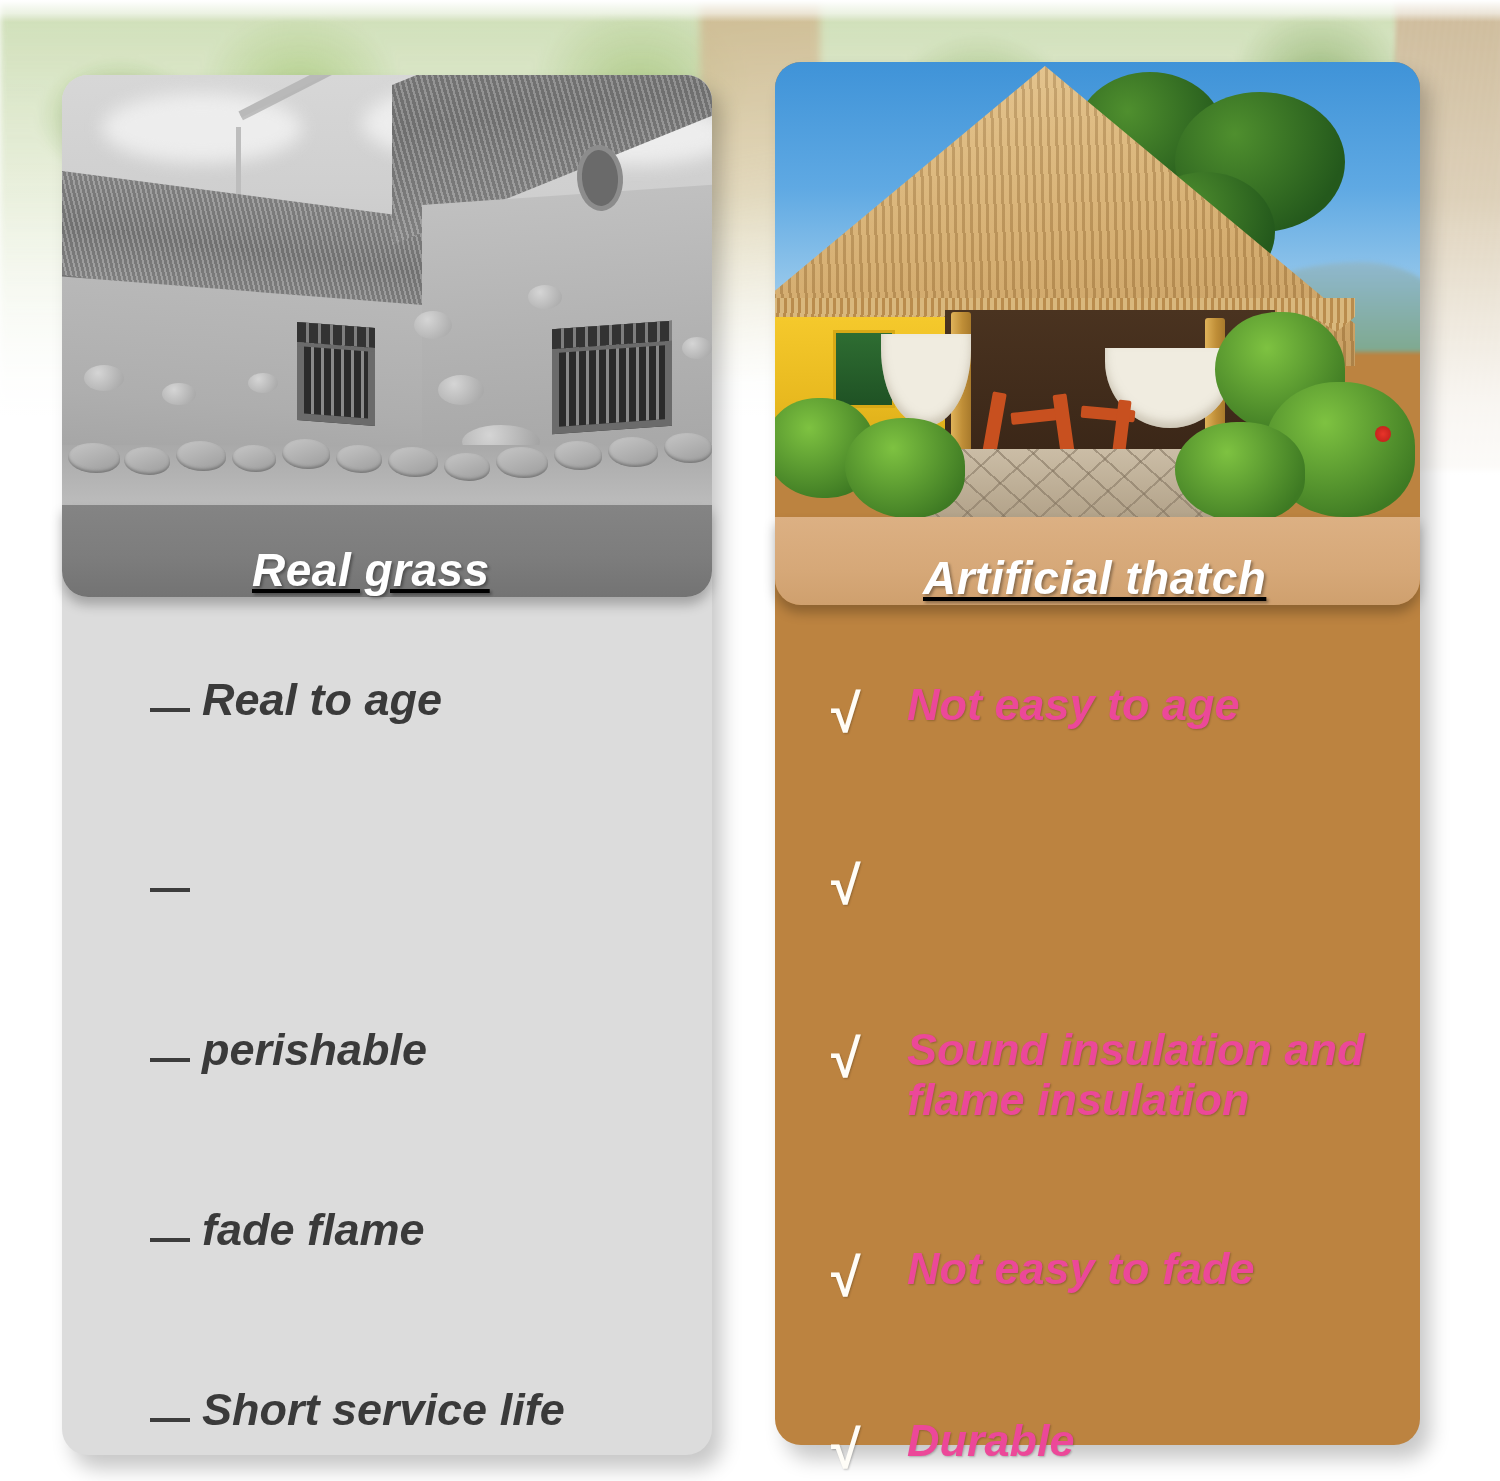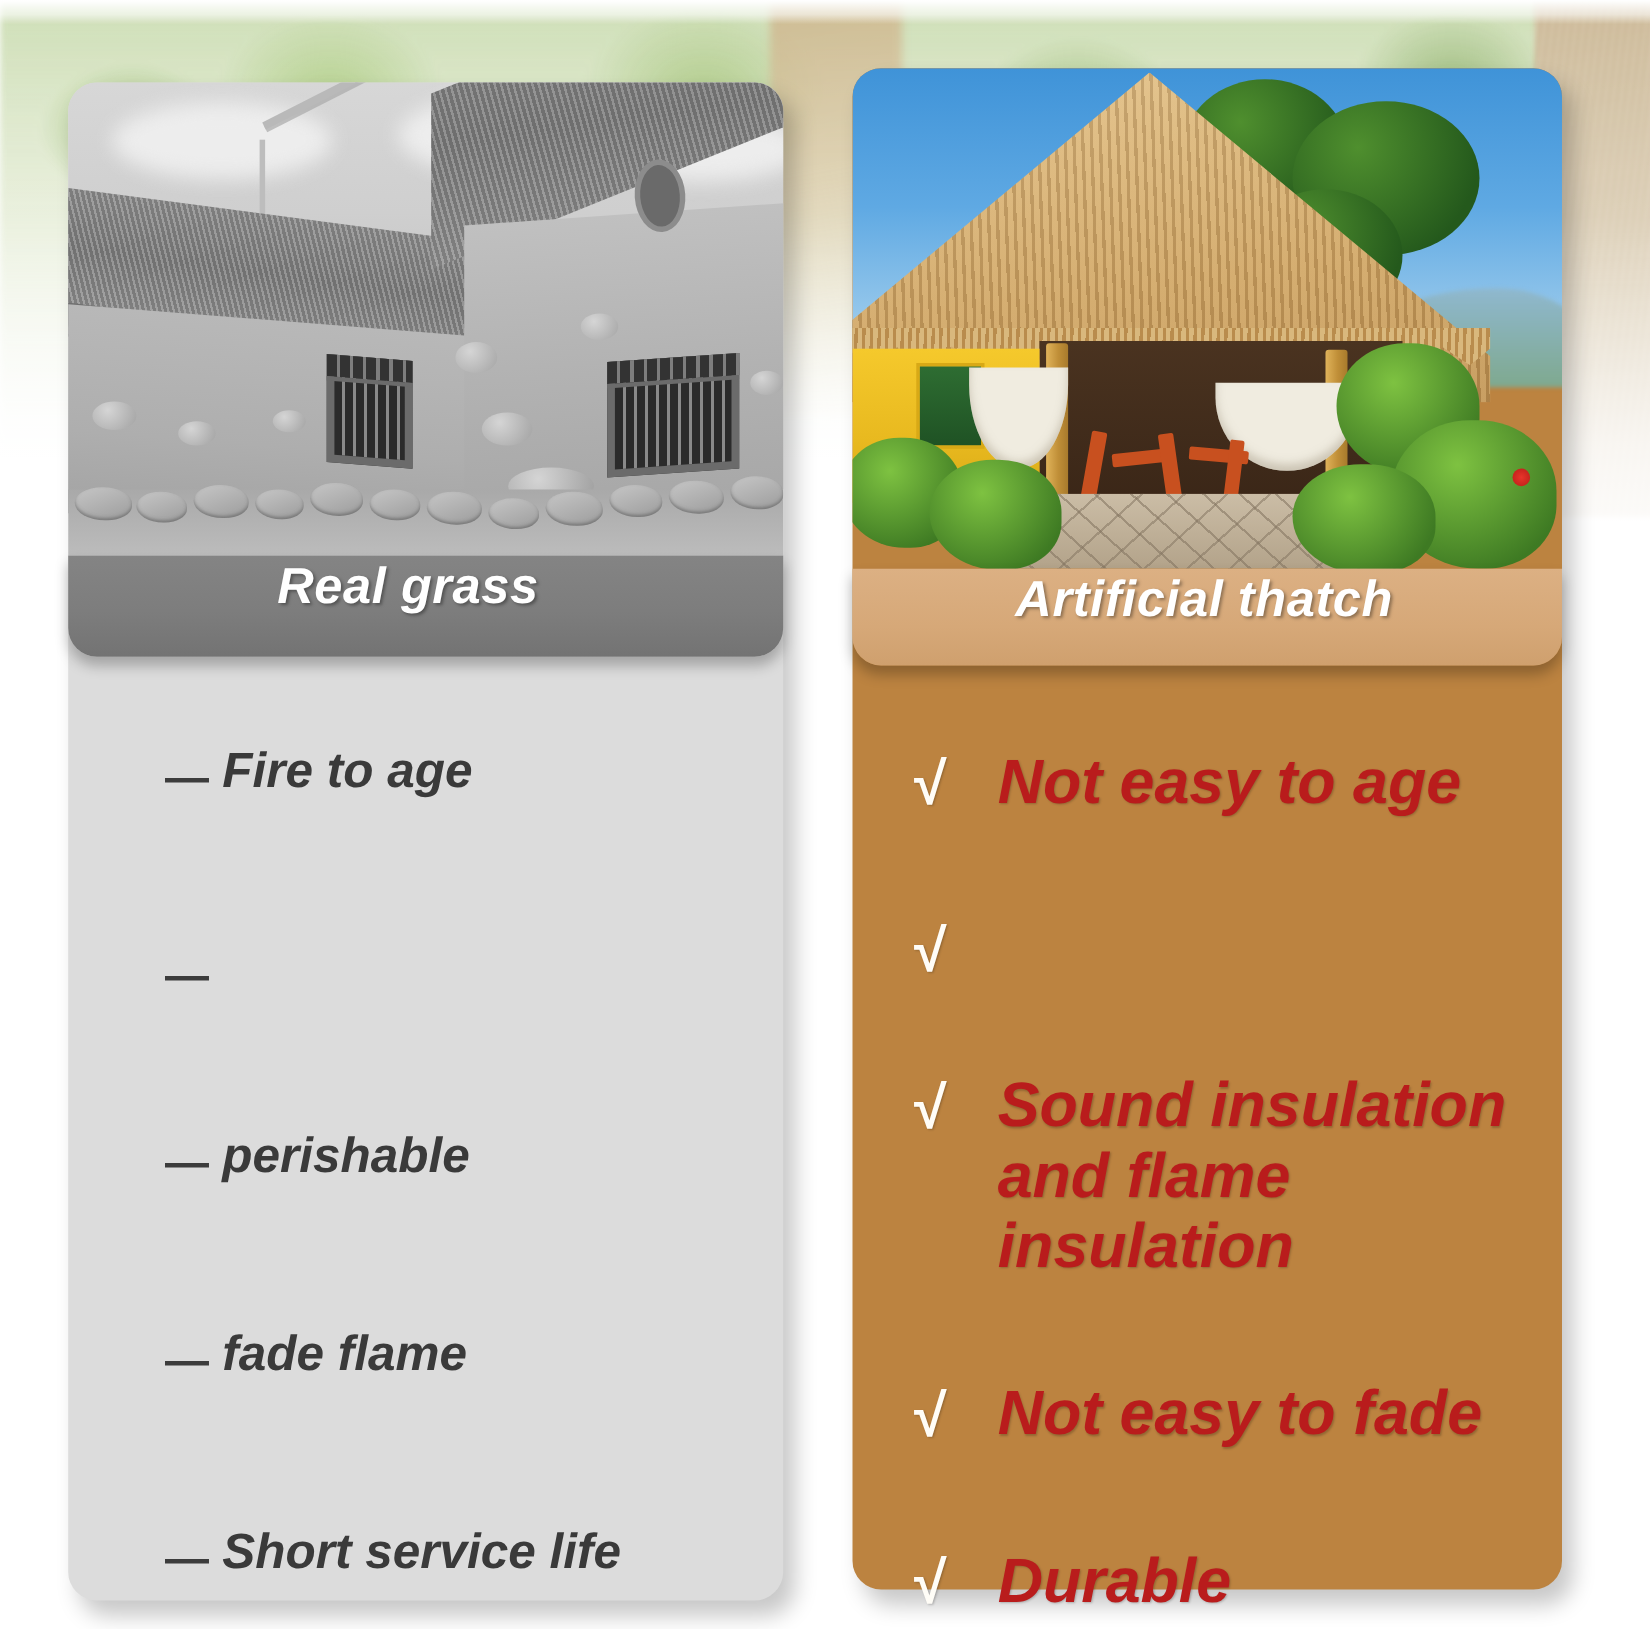--- a/index.html
+++ b/index.html
@@ -252,24 +252,25 @@
     position:absolute; width: 16px; height: 16px; border-radius: 50%;
     background: radial-gradient(circle, #e8342a, #b81d17);
   }
 
   
   .banner {
     position: absolute;
     left: 0;
     width: 100%;
     display: flex;
-    align-items: flex-start;
+    align-items: flex-end;
     border-bottom-left-radius: 26px;
     border-bottom-right-radius: 26px;
     box-shadow: 0 8px 12px rgba(0,0,0,.25);
+    text-decoration: underline;
   }
   #banner-left {
     top: 430px; height: 92px;
     background: linear-gradient(180deg, #848484 0%, #7d7d7d 55%, #737373 100%);
     justify-content: flex-start;
     padding-left: 190px;
   }
   #banner-right {
     top: 455px; height: 88px;
     background: linear-gradient(180deg, #dcb083 0%, #d6a878 60%, #cfa06e 100%);
@@ -337,22 +338,22 @@
   
   #list-right .li-mark {
     width: 76px;
     font-size: 54px;
     color: #fffdf7;
     font-style: normal;
     transform: translateY(6px);
     text-shadow: 1px 1px 2px rgba(0,0,0,.22);
   }
   #list-right .li-text {
-    font-size: 57px;
-    color: #b91c1c;
+    font-size: 45px;
+    color: #ec4899;
     text-shadow: 1px 1px 2px rgba(0,0,0,.22);
   }
 </style>
 </head>
 <body>
 
 <div id="root">
 
   <div class="bg-scenery">
     <div class="bg-foliage"></div>
@@ -418,21 +419,21 @@
       <div class="ph-l-stone" style="left:602px; top:358px; width:48px; height:30px;"></div>
     </div>
 
     <div class="banner" id="banner-left">
       <div class="banner-title">Real grass</div>
     </div>
 
     <div class="list" id="list-left">
       <div class="li">
         <span class="li-mark">—</span>
-        <span class="li-text">Fire to age</span>
+        <span class="li-text">Real to age</span>
       </div>
       <div class="li">
         <span class="li-mark">—</span>
       </div>
       <div class="li">
         <span class="li-mark">—</span>
         <span class="li-text">perishable</span>
       </div>
       <div class="li">
         <span class="li-mark">—</span>

